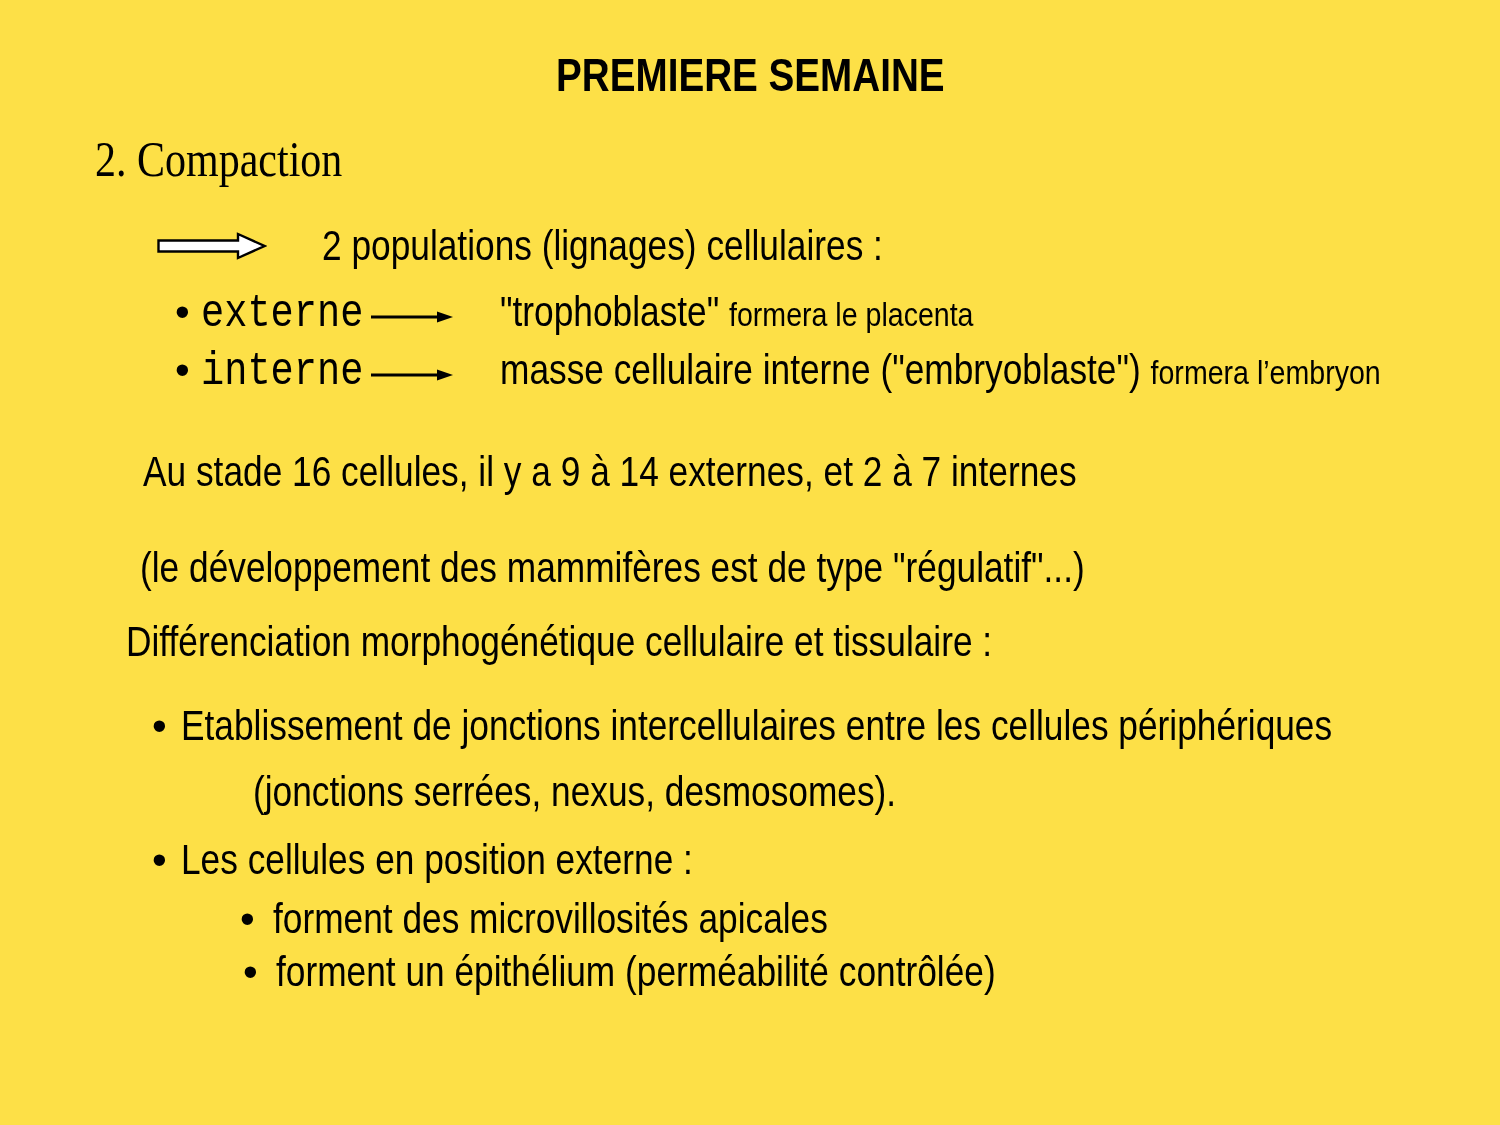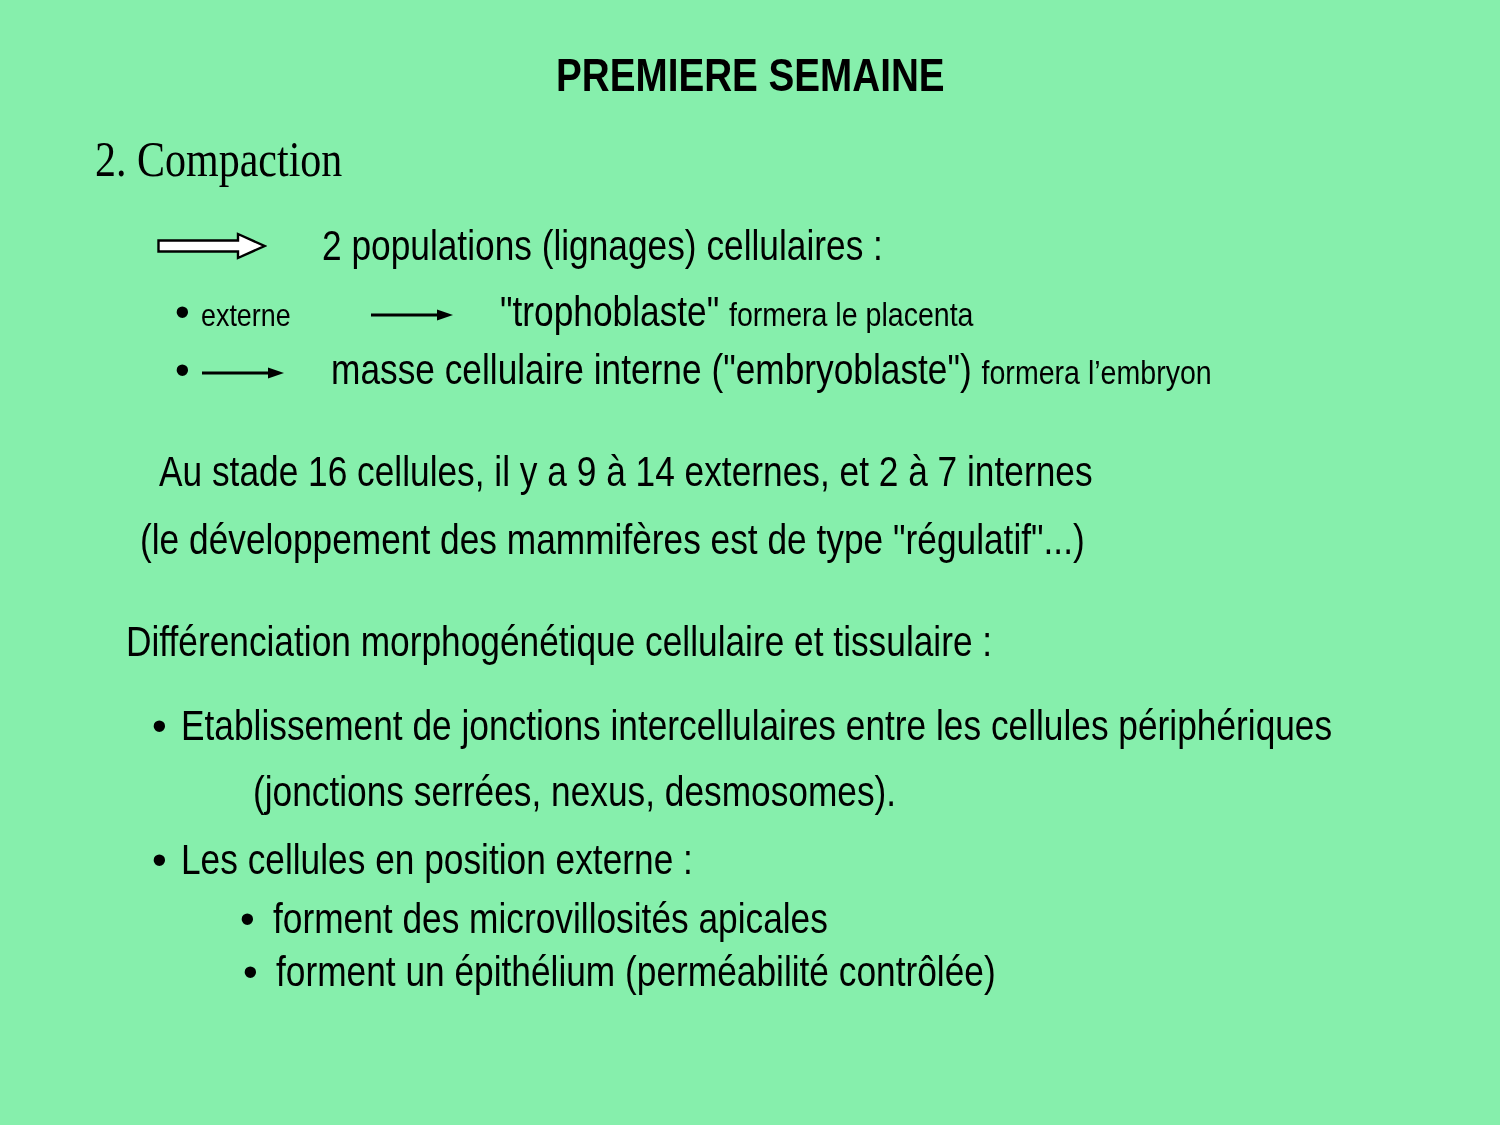--- a/index.html
+++ b/index.html
@@ -1,20 +1,20 @@
 <!DOCTYPE html>
 <html><head>
 <meta charset="utf-8">
 <style>
   html, body { margin: 0; padding: 0; background: #ffffff; overflow: hidden; }
   .slide {
     position: relative;
     width: 1500px;
     height: 1125px;
-    background: #86efac;
+    background: #fde047;
     color: #000000;
     font-family: "Liberation Sans", sans-serif;
     overflow: hidden;
   }
   .abs { position: absolute; white-space: nowrap; }
   
   .cx { display: inline-block; transform: scaleX(0.84); transform-origin: 0 100%; white-space: nowrap; }
   .cx-center { display: inline-block; transform: scaleX(0.84); transform-origin: 50% 100%; white-space: nowrap; }
 
   .title {
@@ -27,28 +27,28 @@
     font-size: 50px; line-height: 1.1; font-family: Liberation Serif, serif;
   }
 
   .row-pop { top: 222px; left: 157px; display: flex; align-items: center; gap: 28px; }
   .row-pop .pop-label { margin-left: 27px; font-size: 42px; line-height: 1.15; }
 
   .row-lineage { display: flex; align-items: baseline; left: 175px; }
   .row-lineage.externe { top: 288px; }
   .row-lineage.interne { top: 346px; }
   .bullet-col { width: 26px; font-size: 42px; line-height: 1.15; }
-  .lin-name { width: 169px; font-size: 32px; line-height: 1.15; }
+  .lin-name { width: 169px; font-size: 46px; line-height: 1.15; font-family: Liberation Mono, monospace; }
   .lin-arrow { width: 130px; align-self: center; position: relative; top: 3px; display: flex; }
   .lin-text { font-size: 42px; line-height: 1.15; }
   .lin-note { font-size: 34px; }
 
   .para { font-size: 42px; line-height: 1.15; }
-  .p-stage { top: 448px; left: 143px; margin-left: 16px; }
-  .p-regulative { top: 516px; left: 140px; }
+  .p-stage { top: 448px; left: 143px; }
+  .p-regulative { top: 544px; left: 140px; }
   .p-differentiation { top: 618px; left: 126px; }
 
   .brow { display: flex; align-items: baseline; }
   .b-junctions { top: 702px; left: 152px; }
   .b-junctions-detail { top: 768px; left: 225px; margin-left: 28px; }
   .b-external { top: 836px; left: 152px; }
   .b-sub1 { top: 895px; left: 240px; }
   .b-sub2 { top: 948px; left: 243px; }
   .brow .bullet-col { width: 29px; }
   .brow.sub .bullet-col { width: 33px; }
@@ -85,20 +85,21 @@
       <svg width="84" height="14" viewBox="0 0 84 14" aria-hidden="true">
         <line x1="1" y1="7" x2="69" y2="7" stroke="#000000" stroke-width="3"></line>
         <polygon points="67,1.5 83,7 67,12.5" fill="#000000"></polygon>
       </svg>
     </span>
     <span class="lin-text"><span class="cx"><span>"trophoblaste"</span> <span class="lin-note">formera le placenta</span></span></span>
   </div>
 
   <div class="abs row-lineage interne">
     <span class="bullet-col">•</span>
+    <span class="lin-name"><span class="cx">interne</span></span>
     <span class="lin-arrow">
       <svg width="84" height="14" viewBox="0 0 84 14" aria-hidden="true">
         <line x1="1" y1="7" x2="69" y2="7" stroke="#000000" stroke-width="3"></line>
         <polygon points="67,1.5 83,7 67,12.5" fill="#000000"></polygon>
       </svg>
     </span>
     <span class="lin-text"><span class="cx"><span>masse cellulaire interne ("embryoblaste")</span> <span class="lin-note">formera l’embryon</span></span></span>
   </div>
 
   <div class="abs para p-stage">

